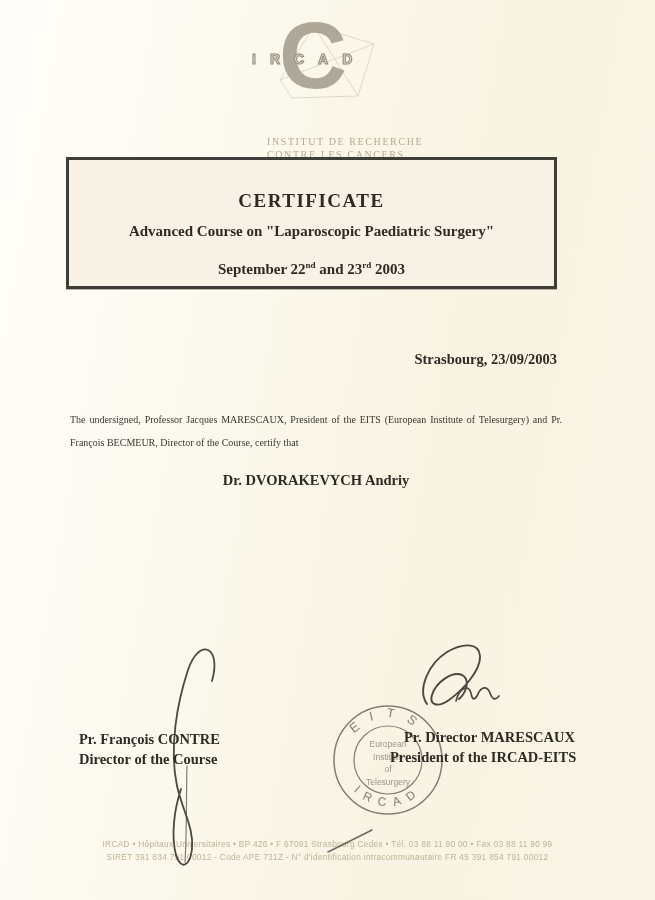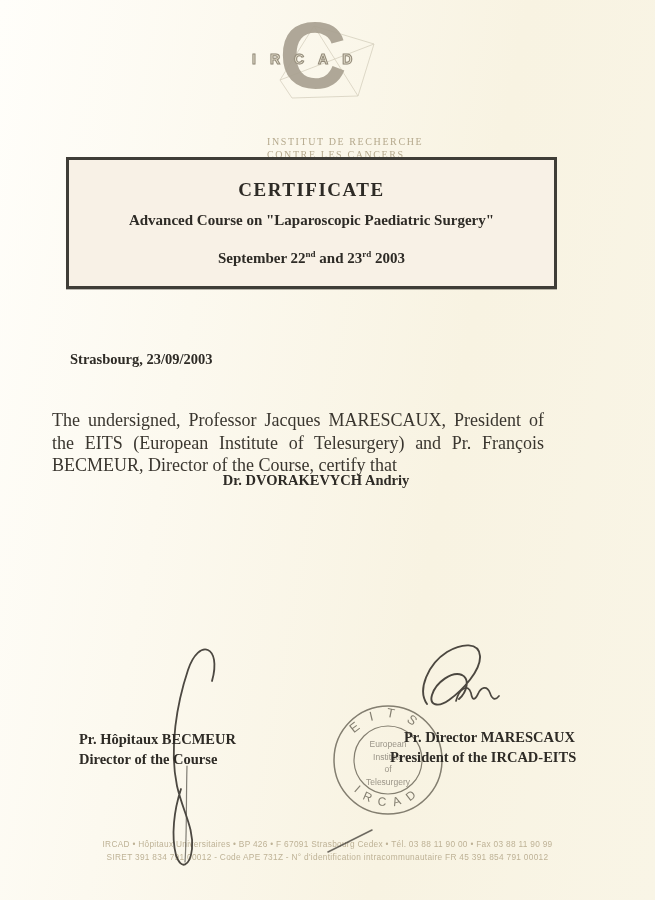--- a/index.html
+++ b/index.html
@@ -25,27 +25,27 @@
     position:absolute;left:267px;top:97px;
     font-family:Liberation Serif, serif;font-size:10px;letter-spacing:1.6px;
     color:#b5a98d;line-height:12.5px;white-space:nowrap;margin-top:39px;
   }
   
   .cert-box{
     position:absolute;left:66px;top:157px;width:485px;height:126px;
     background:#f8f1e6;border:3px solid #3f3d37;text-align:center;
     box-shadow:0 1px 0 rgba(60,58,50,.35);
   }
-  .cert-title{margin-top:19px;font-weight:bold;font-size:19px;letter-spacing:1.5px;color:#2e2b26;}
+  .cert-title{margin-top:30px;font-weight:bold;font-size:19px;letter-spacing:1.5px;color:#2e2b26;}
   .cert-course{margin-top:11px;font-weight:bold;font-size:15px;color:#2e2b26;}
   .cert-date{margin-top:20px;font-weight:bold;font-size:15px;color:#2e2b26;}
   .cert-date sup{font-size:9px;vertical-align:6px;}
   
-  .dateline{position:absolute;left:70px;top:351px;width:487px;font-weight:bold;font-size:14.5px;color:#2e2b26;}
-  .para{position:absolute;left:52px;width:492px;font-size:18px;line-height:22.5px;text-align:justify;color:#3a362f;}
+  .dateline{position:absolute;left:70px;top:351px;width:487px;text-align:right;font-weight:bold;font-size:14.5px;color:#2e2b26;}
+  .para{position:absolute;left:70px;width:492px;font-size:10px;line-height:22.5px;text-align:justify;color:#3a362f;}
   .para1{top:409px;}
   .name-block{position:absolute;left:70px;top:471px;width:492px;text-align:center;font-weight:bold;font-size:14.5px;line-height:18.5px;color:#2e2b26;}
   .para2{top:547px;}
   .para3{top:594px;text-align:left;}
   
   .sig-text{position:absolute;font-weight:bold;font-size:14.5px;line-height:19.5px;color:#2e2b26;z-index:4;}
   .sig-left-text{left:79px;top:730px;}
   .sig-right-text{left:390px;top:728px;width:172px;text-align:left;}
   .sig-right-text .l1{margin-left:14px;white-space:nowrap;}
   .sig-right-text .l2{white-space:nowrap;}
@@ -120,21 +120,21 @@
     <g fill="none" stroke="#38342e" stroke-linecap="round" opacity="0.9">
       <path stroke-width="1.8" d="M 212,681 C 222,646 199,637 188,670 C 177,703 169,748 177,786 C 183,812 194,828 192,849 C 190,866 181,871 176,855 C 171,836 174,810 181,789"></path>
       <path stroke-width="1.2" opacity="0.7" d="M 187,766 C 186,800 187,832 185,862"></path>
       <path stroke-width="1.9" d="M 427,704 C 417,690 428,664 447,652 C 462,643 479,642 480,656 C 481,670 463,690 449,700 C 438,708 429,705 432,695 C 436,682 452,671 462,675 C 470,679 467,692 459,699"></path>
       <path stroke-width="1.7" d="M 456,701 C 459,689 468,683 471,693 C 472,699 474,702 478,694 C 481,687 487,685 490,693 C 492,699 495,701 499,696"></path>
       <path stroke-width="1.6" opacity="0.8" d="M 372,830 L 328,852"></path>
     </g>
   </svg>
 
   <div class="sig-text sig-left-text">
-    <div>Pr. Hôpitaux BECMEUR</div>
+    <div>Pr. François CONTRE</div>
     <div>Director of the Course</div>
   </div>
   <div class="sig-text sig-right-text">
     <div class="l1">Pr. Director MARESCAUX</div>
     <div class="l2">President of the IRCAD-EITS</div>
   </div>
 
   <div class="footer">
     <div>IRCAD • Hôpitaux Universitaires • BP 426 • F 67091 Strasbourg Cedex • Tél. 03 88 11 90 00 • Fax 03 88 11 90 99</div>
     <div>SIRET 391 834 791 00012 - Code APE 731Z - N° d'identification intracommunautaire FR 45 391 854 791 00012</div>

